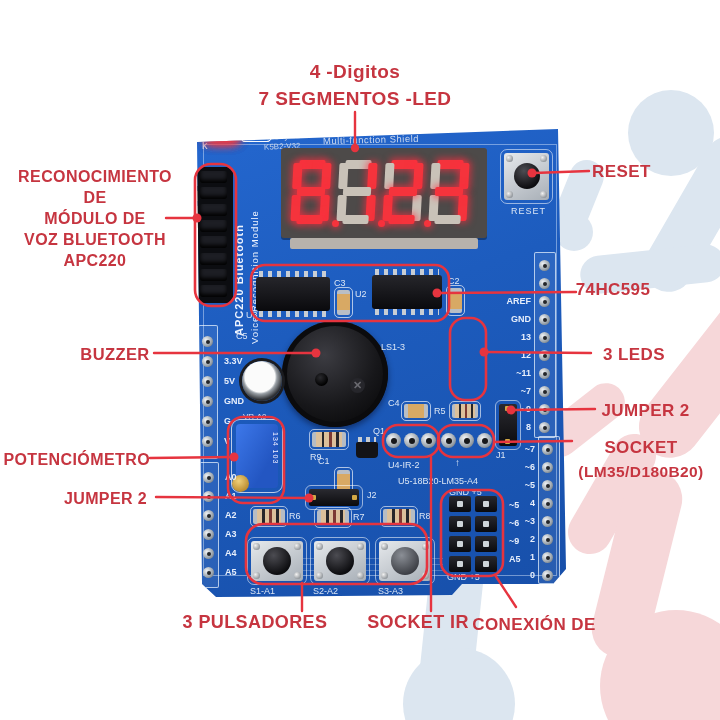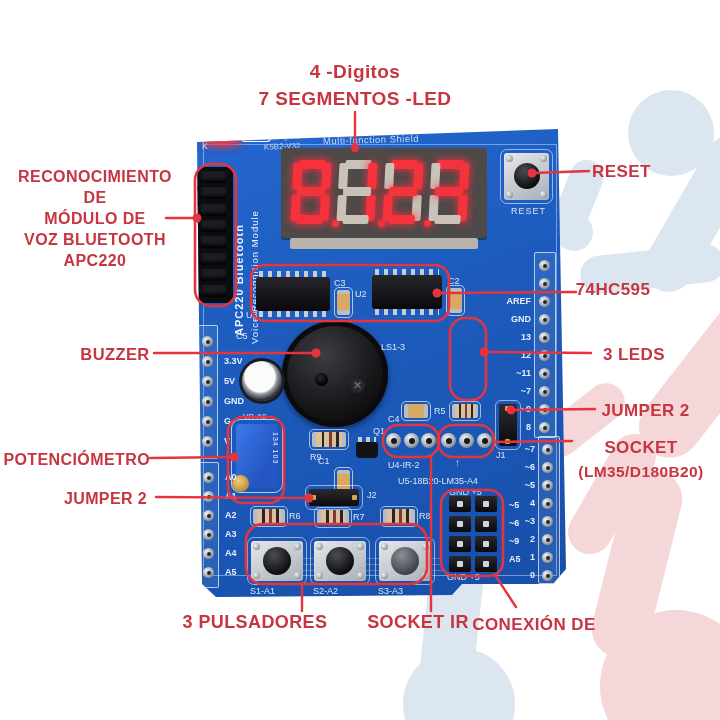--- a/index.html
+++ b/index.html
@@ -239,21 +239,21 @@
     <span class="screw"></span>
   </div>
   <div class="silktext" style="left:125px;top:330px;">C1</div>
   <div class="smdcap" style="left:144px;top:344px;width:13px;height:24px;"></div>
 
   <div class="res" style="left:119px;top:306px;width:34px;height:15px;"></div>
   <div class="silktext" style="left:117px;top:326px;">R9</div>
   <div id="q1"></div>
   <div class="silktext" style="left:180px;top:300px;">Q1</div>
   <div class="smdcap h" style="left:211px;top:278px;width:24px;height:14px;"></div>
-  <div class="silktext" style="left:195px;top:288px;">C4</div>
+  <div class="silktext" style="left:195px;top:272px;">C4</div>
   <div class="res" style="left:259px;top:278px;width:26px;height:14px;"></div>
   <div class="silktext" style="left:241px;top:280px;">R5</div>
 
   <div class="jumper" style="left:306px;top:278px;width:18px;height:42px;">
     <i style="left:6px;top:2px;"></i>
       <i style="left:6px;bottom:2px;"></i>
   </div>
   <div class="silktext" style="left:303px;top:324px;">J1</div>
   <div class="jumper" style="left:116px;top:363px;width:50px;height:17px;">
     <i style="left:2px;top:6px;"></i>

